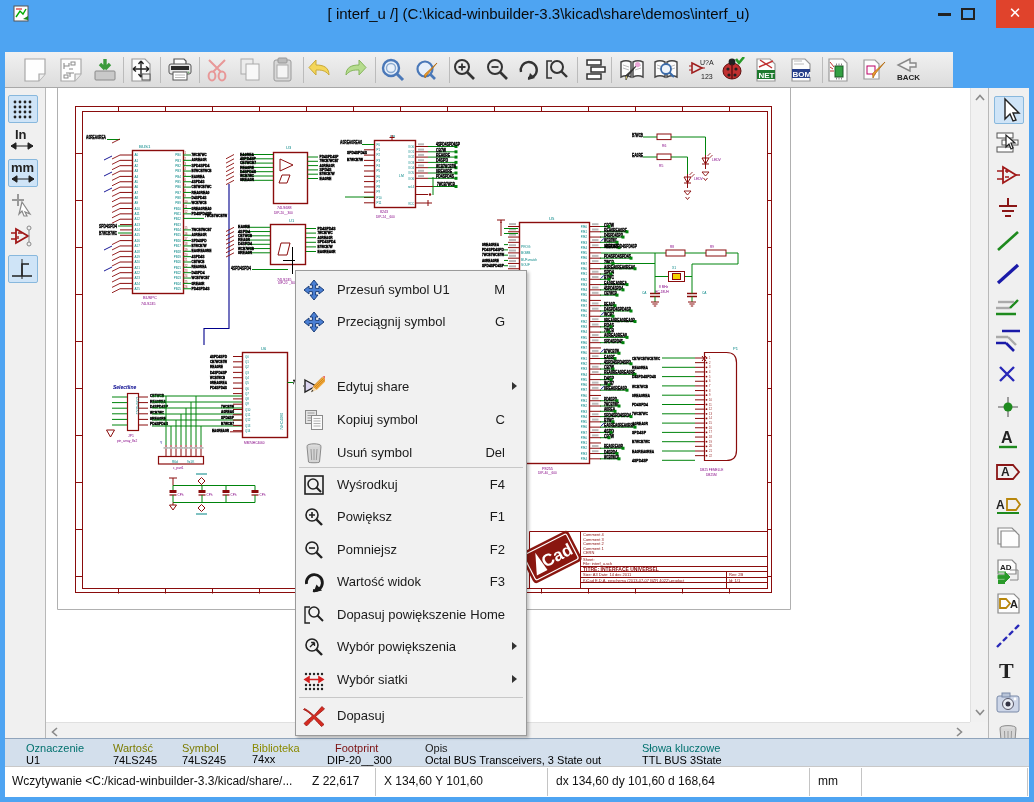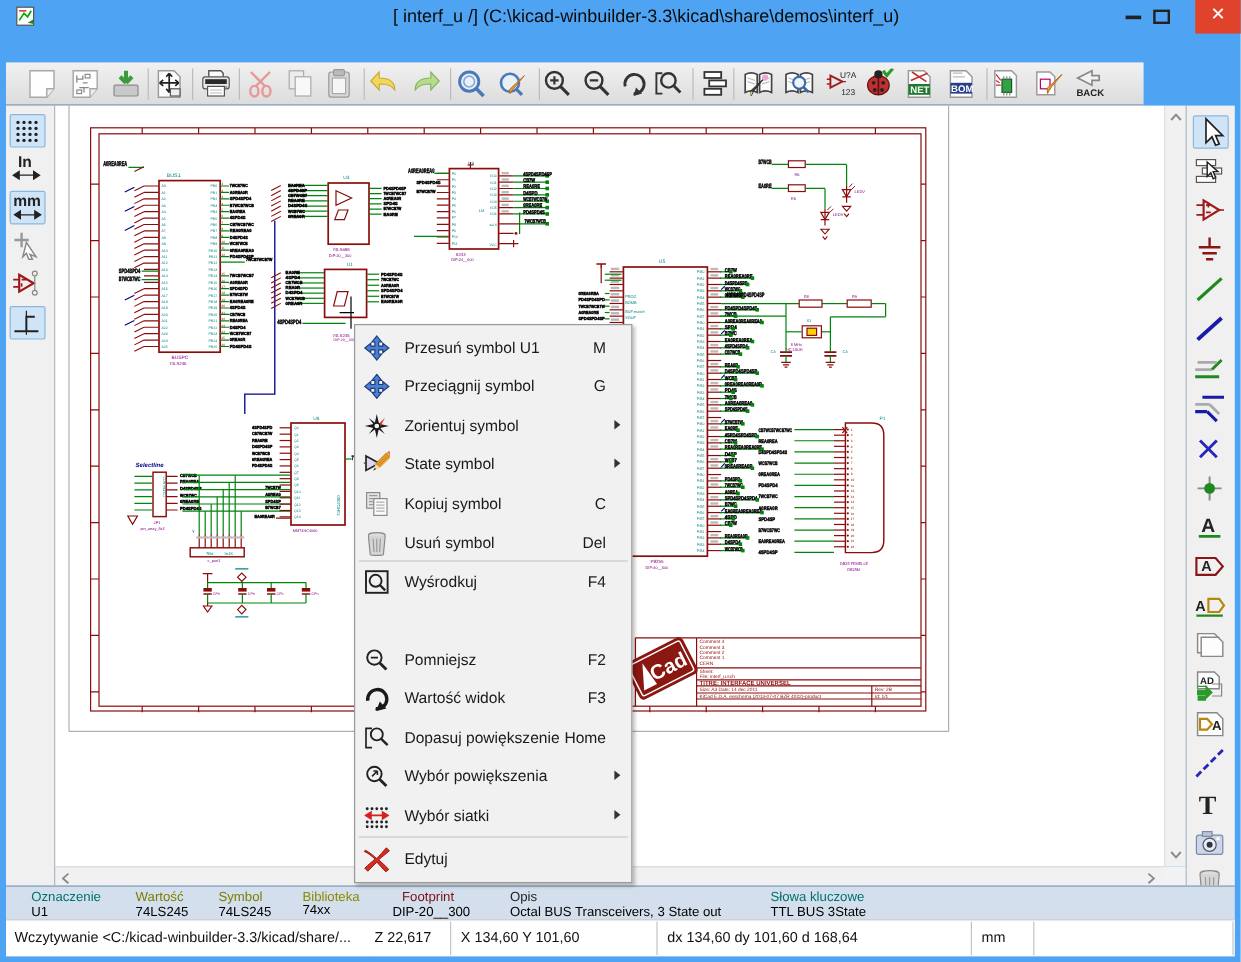--- a/index.html
+++ b/index.html
@@ -1358,43 +1358,33 @@
         <span class="txt">Przesuń symbol U1</span>
         <span class="sc">M</span>
       </div>
     <div class="mi" style="top:35px">
         <svg class="ic" viewBox="0 0 22 22">
           <path d="M11 1 L15 6 H12.6 V9.4 H16 V7 L21 11 L16 15 V12.6 H12.6 V16 H15 L11 21 L7 16 H9.4 V12.6 H6 V15 L1 11 L6 7 V9.4 H9.4 V6 H7 Z" fill="#4a7fd4" stroke="#1c3f7a" stroke-width="1"></path>
         </svg>
         <span class="txt">Przeciągnij symbol</span>
         <span class="sc">G</span>
       </div>
-    <div class="mi" style="top:68px">
-        <svg class="ic" viewBox="0 0 22 22">
-          <path d="M11 1 L12.8 9.2 L21 11 L12.8 12.8 L11 21 L9.2 12.8 L1 11 L9.2 9.2 Z" fill="#1a1a1a"></path>
-          <path d="M4.3 4.3 L9.8 8.4 L8.4 9.8 Z M17.7 17.7 L12.2 13.6 L13.6 12.2 Z M4.3 17.7 L8.4 12.2 L9.8 13.6 Z" fill="#1a1a1a"></path>
-          <path d="M17.8 4.2 L10.9 11.1 L13.3 12.6 Z" fill="#e03020"></path>
-          <circle cx="11" cy="11" r="2.5" fill="#f4f4f4" stroke="#1a1a1a" stroke-width="1.1"></circle>
-        </svg>
-        <span class="txt">Zorientuj symbol</span>
-        <span class="sub"></span>
-      </div>
     <div class="mi" style="top:100px">
         <svg class="ic" viewBox="0 0 22 22">
           <path d="M2 4 L13 10 L2 16 Z" fill="#dcd6f0" stroke="#222" stroke-width="1.4"></path>
           <path d="M1 10 h-1 M13 10 h2" stroke="#222"></path>
           <g transform="rotate(45 16 8)">
             <rect x="13.6" y="0" width="5" height="14" fill="#f2a93b"></rect>
             <path d="M13.6 1 v13 m1.7 -13 v13 m1.6 -13 v13" stroke="#c87f18" stroke-width="0.8"></path>
             <rect x="13.6" y="-2.5" width="5" height="2.8" fill="#e87070"></rect>
             <path d="M13.6 14 L16.1 19.5 L18.6 14 Z" fill="#f7d9a8"></path>
             <path d="M15.3 16.8 L16.1 19.5 L17 16.8 Z" fill="#333"></path>
           </g>
         </svg>
-        <span class="txt">State symbol</span>
+        <span class="txt">Edytuj share</span>
         <span class="sub"></span>
       </div>
     <div class="mi" style="top:133px">
         <svg class="ic" viewBox="0 0 22 22">
           <rect x="2.5" y="1.5" width="11" height="13" fill="#e4e4e4" stroke="#8a8a8a"></rect>
           <path d="M4.5 4 h7 M4.5 6.5 h7 M4.5 9 h7 M4.5 11.5 h5" stroke="#9a9a9a"></path>
           <rect x="8.5" y="6.5" width="11" height="14" fill="#fafafa" stroke="#8a8a8a"></rect>
           <path d="M10.5 9.5 h7 M10.5 12 h7 M10.5 14.5 h7 M10.5 17 h7" stroke="#b0b0b0"></path>
         </svg>
         <span class="txt">Kopiuj symbol</span>
@@ -1411,20 +1401,29 @@
       </div>
     <div class="msep" style="top:196px"></div>
     <div class="mi" style="top:198px">
         <svg class="ic" viewBox="0 0 22 22">
           <rect x="2" y="2" width="18" height="18" fill="none" stroke="#222" stroke-width="1.6"></rect>
           <circle cx="10" cy="10" r="5" fill="none" stroke="#222" stroke-width="1.6"></circle>
           <path d="M13.5 13.5 L18 18" stroke="#222" stroke-width="2"></path>
         </svg>
         <span class="txt">Wyśrodkuj</span>
         <span class="sc">F4</span>
+      </div>
+    <div class="mi" style="top:230px">
+        <svg class="ic" viewBox="0 0 22 22">
+          <circle cx="9" cy="9" r="6" fill="none" stroke="#222" stroke-width="1.6"></circle>
+          <path d="M13.5 13.5 L19 19" stroke="#222" stroke-width="2.4"></path>
+          <path d="M6 9 h6 M9 6 v6" stroke="#222" stroke-width="1.6"></path>
+        </svg>
+        <span class="txt">Powiększ</span>
+        <span class="sc">F1</span>
       </div>
     <div class="mi" style="top:263px">
         <svg class="ic" viewBox="0 0 22 22">
           <circle cx="9" cy="9" r="6" fill="none" stroke="#222" stroke-width="1.6"></circle>
           <path d="M13.5 13.5 L19 19" stroke="#222" stroke-width="2.4"></path>
           <path d="M6 9 h6" stroke="#222" stroke-width="1.6"></path>
         </svg>
         <span class="txt">Pomniejsz</span>
         <span class="sc">F2</span>
       </div>
@@ -1476,16 +1475,16 @@
           <path d="M7 11 L11.5 6.5 M11.5 6.5 h-3.4 M11.5 6.5 v3.4" stroke="#222" stroke-width="1.3" fill="none"></path>
         </svg>
         <span class="txt">Wybór powiększenia</span>
         <span class="sub"></span>
       </div>
     <div class="msep" style="top:426px"></div>
     <div class="mi" style="top:429px">
         <svg class="ic" viewBox="0 0 22 22">
           <path d="M1.5 3.5 C6 6 8 8 11 10.5 C14 7.5 16 4.5 19 1.5 L21.5 4 C18 7 15.5 9 12.5 11.5 C15.5 14 18 16.5 21 19.5 L18.5 21.5 C15.5 18.5 13.5 16 11 13.5 C8 16.5 6 18.5 3.5 21 L1 18.5 C4 15.5 6.5 13.5 9.5 11 C6.5 8 4 6 0.5 4.5 Z" fill="#d62b20" stroke="#9a1410" stroke-width="0.8"></path>
         </svg>
-        <span class="txt">Edytuj</span>
+        <span class="txt">Dopasuj</span>
       </div>
   </div>
 </div>
 
 </body></html>

